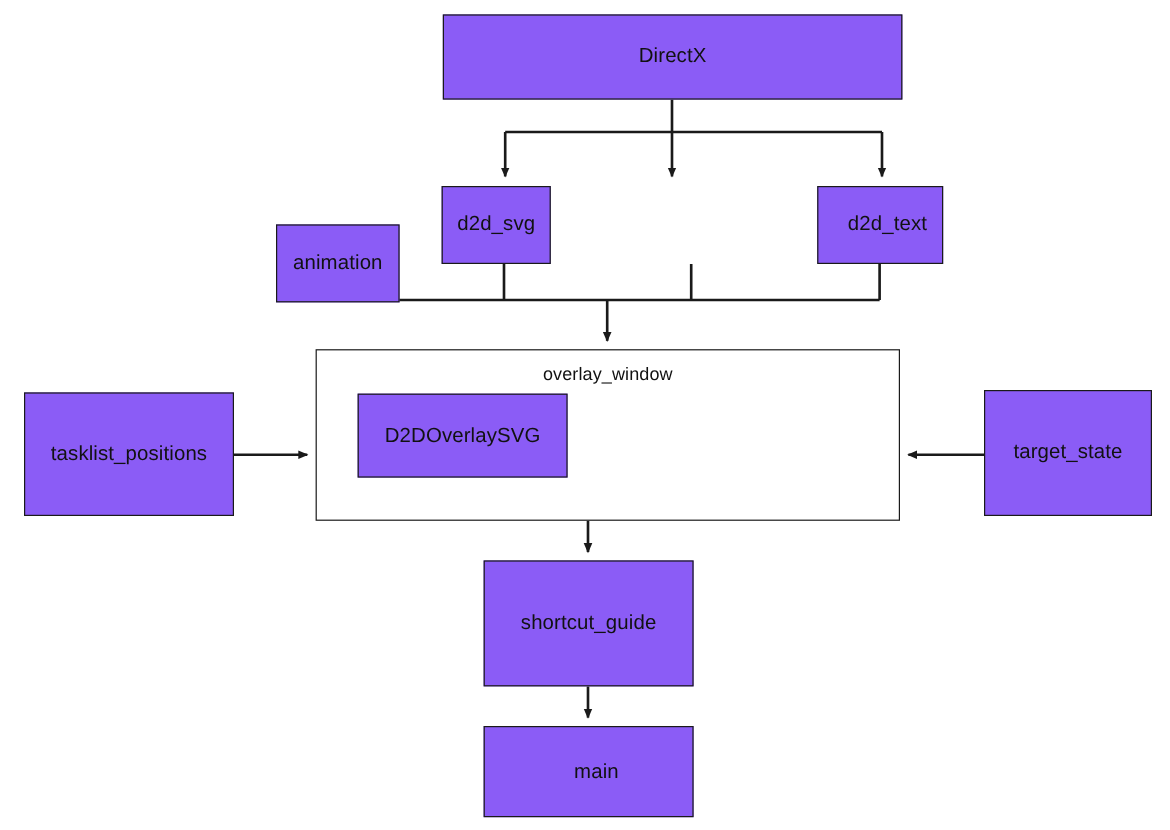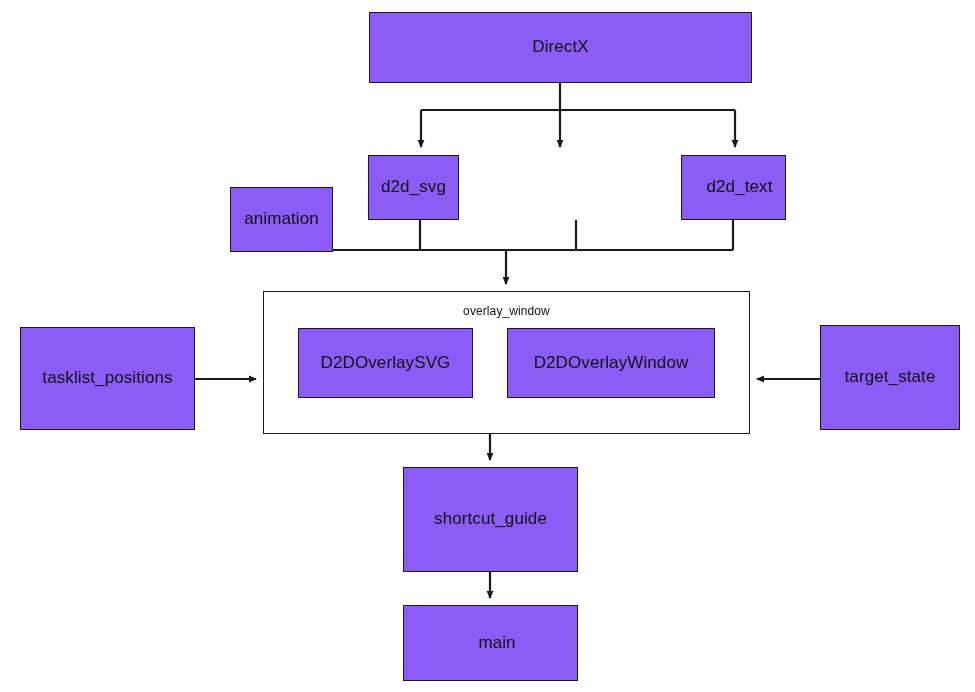--- a/index.html
+++ b/index.html
@@ -43,21 +43,21 @@
   .node.container {
     display: block;
     background: transparent;
   }
   .container-label {
     position: absolute;
     left: 0;
     right: 0;
     top: 12px;
     text-align: center;
-    font-size: 12px;
+    font-size: 15px;
     color: #111111;
     white-space: nowrap;
   }
   .node-label {
     display: block;
     text-align: center;
   }
 </style>
 </head>
 <body>
@@ -123,23 +123,20 @@
   </div>
 
   <div class="node container" style="left: 263px; top: 291px; width: 487px; height: 143px;">
     <span class="container-label">overlay_window</span>
   </div>
 
   <div class="node" style="left: 298px; top: 328px; width: 175px; height: 70px;">
     <span class="node-label">D2DOverlaySVG</span>
   </div>
 
-  <div class="node" style="left: 507px; top: 328px; width: 208px; height: 70px;">
-    <span class="node-label">D2DOverlayWindow</span>
-  </div>
 
   <div class="node" style="left: 20px; top: 327px; width: 175px; height: 103px;">
     <span class="node-label">tasklist_positions</span>
   </div>
 
   <div class="node" style="left: 820px; top: 325px; width: 140px; height: 105px;">
     <span class="node-label">target_state</span>
   </div>
 
   <div class="node" style="left: 403px; top: 467px; width: 175px; height: 105px;">

